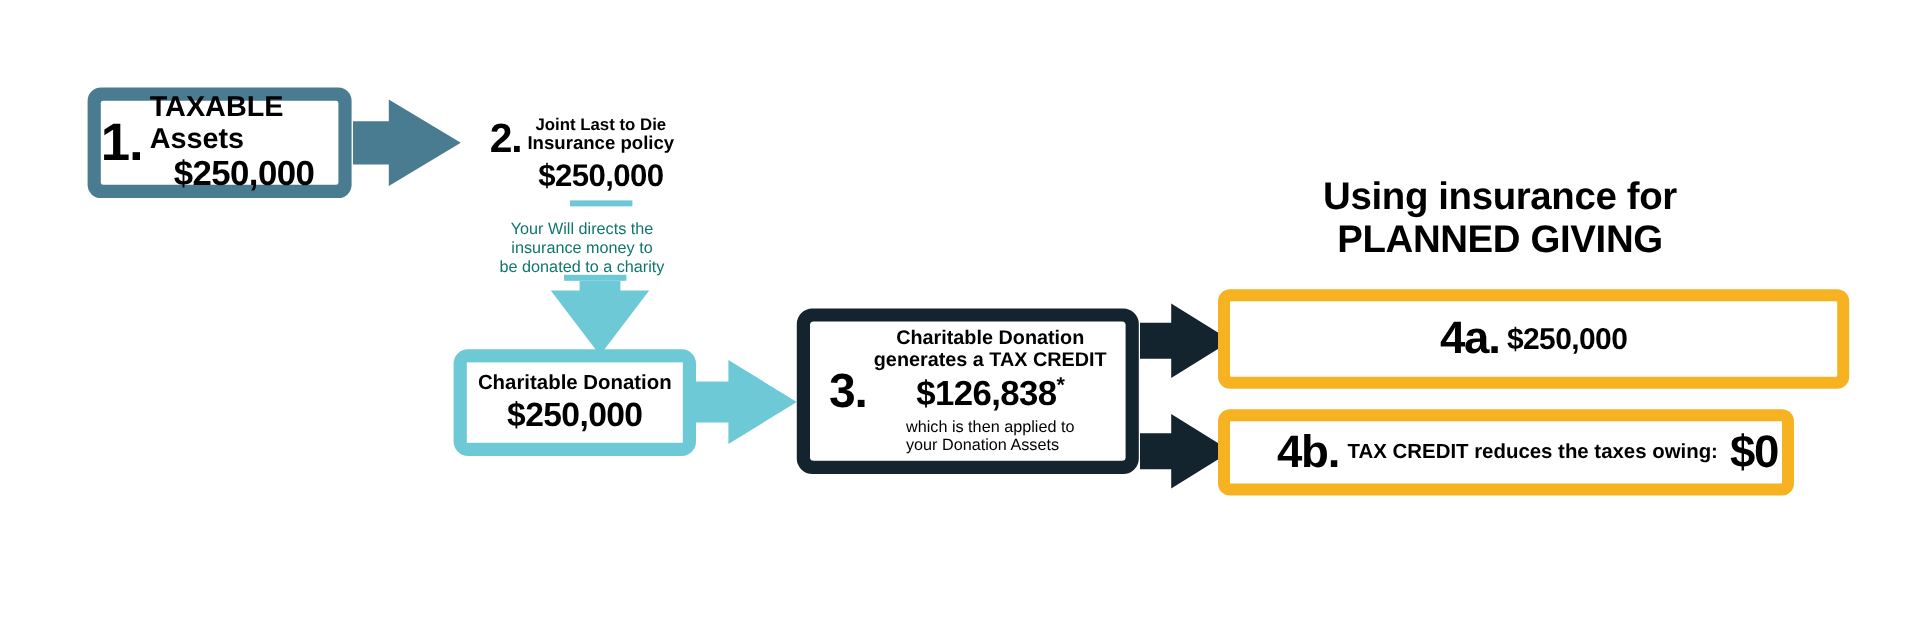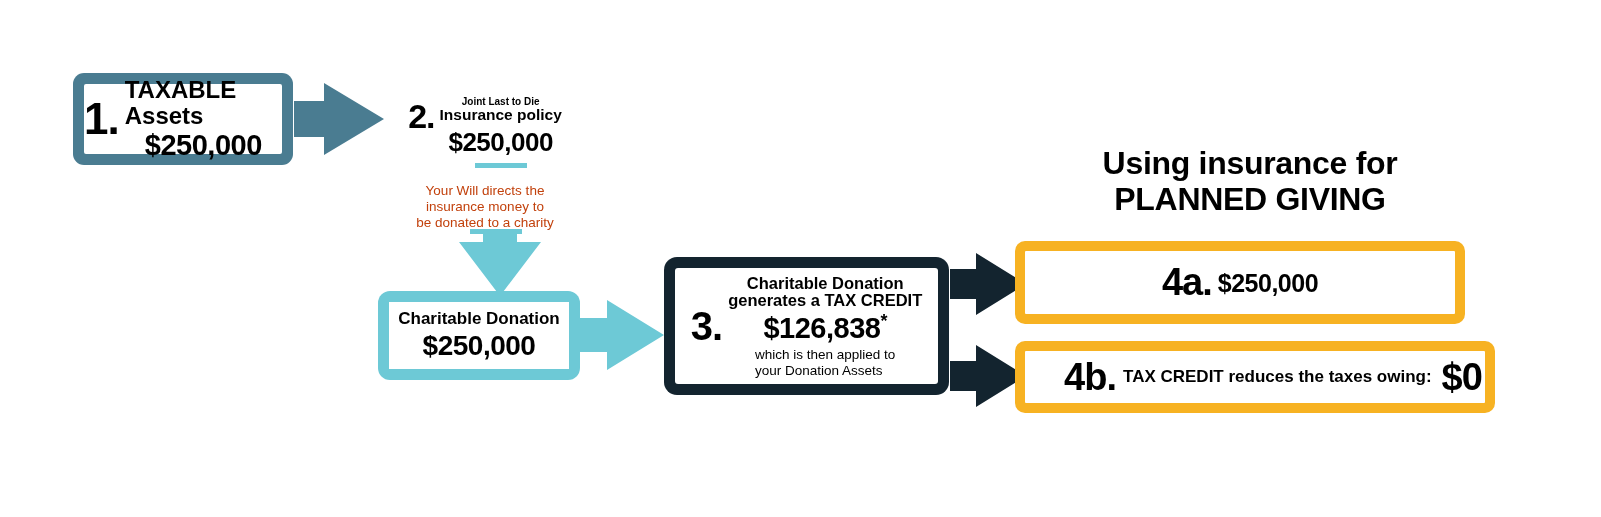--- a/index.html
+++ b/index.html
@@ -86,35 +86,35 @@
   
   #step2 {
     position: absolute;
     left: 385px; top: 96px; width: 200px;
     display: flex;
     align-items: flex-start;
     justify-content: center;
     gap: 5px;
   }
   #step2-num { font-size: 34px; line-height: 0.95; margin-top: 4px; }
-  #step2-label { font-size: 10px; line-height: 1.12; text-align: center; }
+  #step2-label { font-size: 14px; line-height: 1.12; text-align: center; }
   #step2-amount { font-size: 26px; margin-top: 4px; }
 
   .divider {
     width: 52px;
     height: 5px;
     background: #6DC9D6;
     margin: 7px auto 5px auto;
   }
   #step2-note {
     position: absolute;
     left: 385px; top: 183px; width: 200px;
     text-align: center;
     font-size: 13.5px;
-    color: #c2410c;
+    color: #0f766e;
     line-height: 1.18;
   }
   #step2-divider-bottom {
     position: absolute;
     left: 470px; top: 229px;
     width: 52px; height: 5px;
     background: #6DC9D6;
   }
 
   
@@ -157,21 +157,21 @@
     text-align: center;
     font-weight: bold;
     color: #000;
     font-size: 32px;
     line-height: 1.12;
     letter-spacing: -0.3px;
   }
 
   
   #step4a-box {
-    left: 1015px; top: 241px; width: 450px; height: 83px;
+    left: 1015px; top: 241px; width: 526px; height: 83px;
     background: #F7B222;
     border-radius: 10px;
     padding: 10px;
   }
   #step4a-box .inner { border-radius: 1px; }
   #step4a-num { font-size: 38px; }
   #step4a-label { font-size: 17px; }
   #step4a-amount { font-size: 25px; margin-top: 1px; }
 
   #step4b-box {

